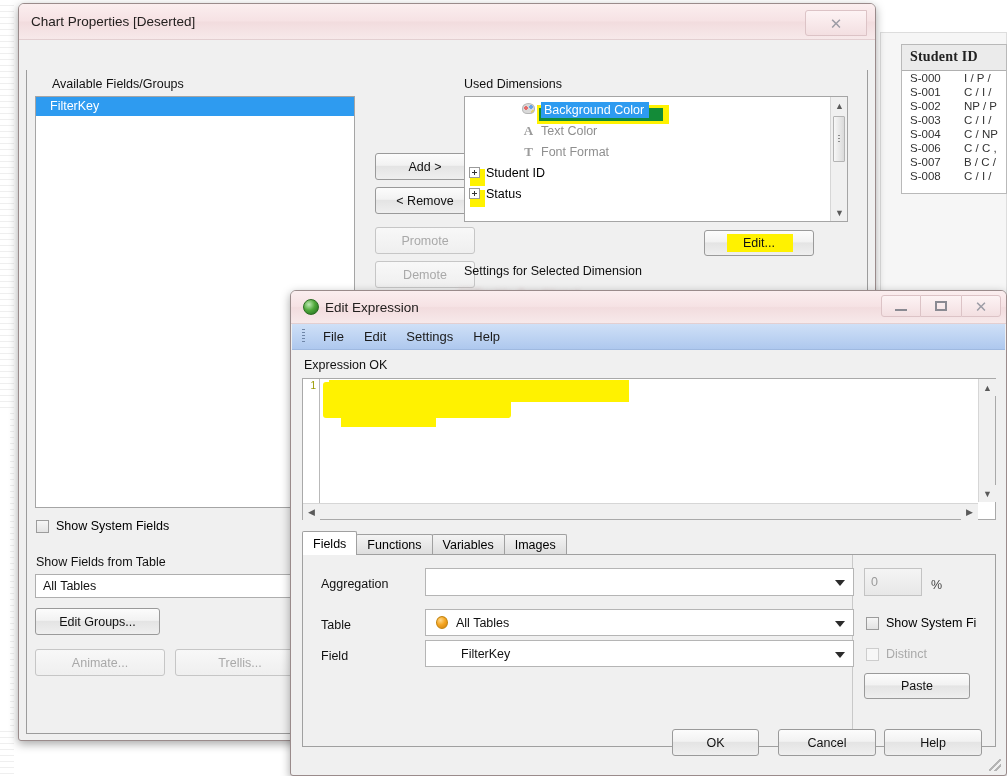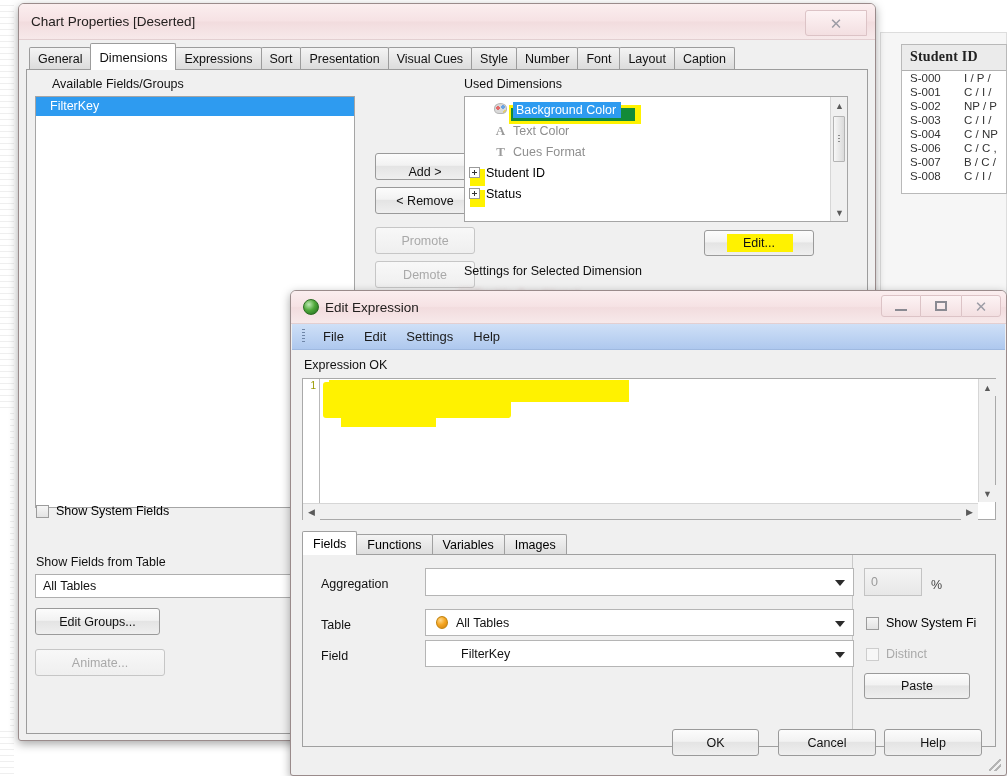--- a/index.html
+++ b/index.html
@@ -205,21 +205,21 @@
   .tnode.plus:after {
     content:""; position:absolute; left:4px; top:2px;
     width:1px; height:5px; background:#333;
   }
   .tnode-hl {
     position: absolute; left: 1px; top: 2px;
     width: 15px; height: 17px; background: #fff200; z-index: 0;
   }
   .tnode-wrap { position: relative; display:flex; align-items:center; flex:none; }
   .tnode-wrap .tnode { position: relative; z-index: 1; }
-  .tree-row.child { padding-left: 28px; }
+  .tree-row.child { padding-left: 56px; }
   .tree-icon {
     width: 15px; flex: none;
     margin-right: 5px;
     text-align: center;
     color: #9b9b9b;
     font-size: 13px;
   }
   .palette-ico {
     width: 13px; height: 11px;
     display:inline-block;
@@ -470,63 +470,53 @@
       <span class="title-text">Chart Properties [Deserted]</span>
       <div class="win-btns">
         <div class="win-btn firstb lastb">
           <span class="glyph-x">✕</span>
         </div>
       </div>
     </div>
 
     <div class="cp-body">
 
-      <div class="tabstrip" id="cp-tabs">
-          <div class="tab">General</div>
-          <div class="tab active">Dimensions</div>
-          <div class="tab">Expressions</div>
-          <div class="tab">Sort</div>
-          <div class="tab">Presentation</div>
-          <div class="tab">Visual Cues</div>
-          <div class="tab">Style</div>
-          <div class="tab">Number</div>
-          <div class="tab">Font</div>
-          <div class="tab">Layout</div>
-          <div class="tab">Caption</div>
-        </div>
 
       <div class="tabpage">
 
         <div class="sec-label" style="left:9px; top:7px;margin-left:16px;">Available Fields/Groups</div>
 
         <div class="listbox" style="left:8px; top:26px; width:320px; height:412px;">
           <div id="avail-fields">
               <div class="list-item selected">FilterKey</div>
             </div>
         </div>
 
-        <div class="checkrow" style="left:9px; top:434px;">
+        <div class="checkrow" style="left:9px; top:449px;">
           <span class="cbox"></span>
           <span>Show System Fields</span>
         </div>
 
         <div class="sec-label" style="left:9px; top:485px;">Show Fields from Table</div>
 
         <div class="textfield" style="left:8px; top:504px; width:320px; height:24px;">All Tables</div>
 
         <div class="btn disabled" style="left:8px; top:579px; width:130px; height:27px;">
           <span class="lbl">Animate...</span>
         </div>
 
         <div class="btn" style="left:8px; top:538px; width:125px; height:27px;">
           <span class="lbl">Edit Groups...</span>
         </div>
+        <div class="btn disabled" style="left:148px; top:579px; width:130px; height:27px;">
+          <span class="lbl">Trellis...</span>
+        </div>
 
         <div id="transfer-btns">
-            <div class="btn" style="left: 348px; top: 83px; width: 100px; height: 27px; align-items: flex-end;">
+            <div class="btn" style="left: 348px; top: 83px; width: 100px; height: 27px;">
               <span class="lbl">Add &gt;</span>
             </div>
             <div class="btn" style="left: 348px; top: 117px; width: 100px; height: 27px;">
               <span class="lbl">&lt; Remove</span>
             </div>
             <div class="btn disabled" style="left: 348px; top: 157px; width: 100px; height: 27px;">
               <span class="lbl">Promote</span>
             </div>
             <div class="btn disabled" style="left: 348px; top: 191px; width: 100px; height: 27px;">
               <span class="lbl">Demote</span>
@@ -540,21 +530,21 @@
               <div class="tree-row child">
                 <span class="tree-icon"><span class="palette-ico"></span></span>
                 <span style="position: relative; display: inline-block;"><span class="hl-yellow" style="left: -4px; top: 2px; width: 132px; height: 19px;"></span><span class="hl-green" style="left: -2px; top: 5px; width: 124px; height: 13px;"></span><span class="sel-blue">Background Color</span></span>
               </div>
               <div class="tree-row child">
                 <span class="tree-icon" style="font-family: &quot;Liberation Serif&quot;, serif; font-weight: bold;">A</span>
                 <span style="position: relative; display: inline-block;"><span style="color: rgb(143, 143, 143); position: relative; z-index: 2;">Text Color</span></span>
               </div>
               <div class="tree-row child">
                 <span class="tree-icon" style="font-family: &quot;Liberation Serif&quot;, serif; font-weight: bold;">T</span>
-                <span style="position: relative; display: inline-block;"><span style="color: rgb(143, 143, 143); position: relative; z-index: 2;">Cues Format</span></span>
+                <span style="position: relative; display: inline-block;"><span style="color: rgb(143, 143, 143); position: relative; z-index: 2;">Font Format</span></span>
               </div>
               <div class="tree-row">
                 <span class="tnode-wrap">
                   <span class="tnode-hl"></span>
                   <span class="tnode plus"></span>
                 </span>
                 <span style="position: relative; display: inline-block;"><span style="position: relative; z-index: 2;">Student ID</span></span>
               </div>
               <div class="tree-row">
                 <span class="tnode-wrap">

